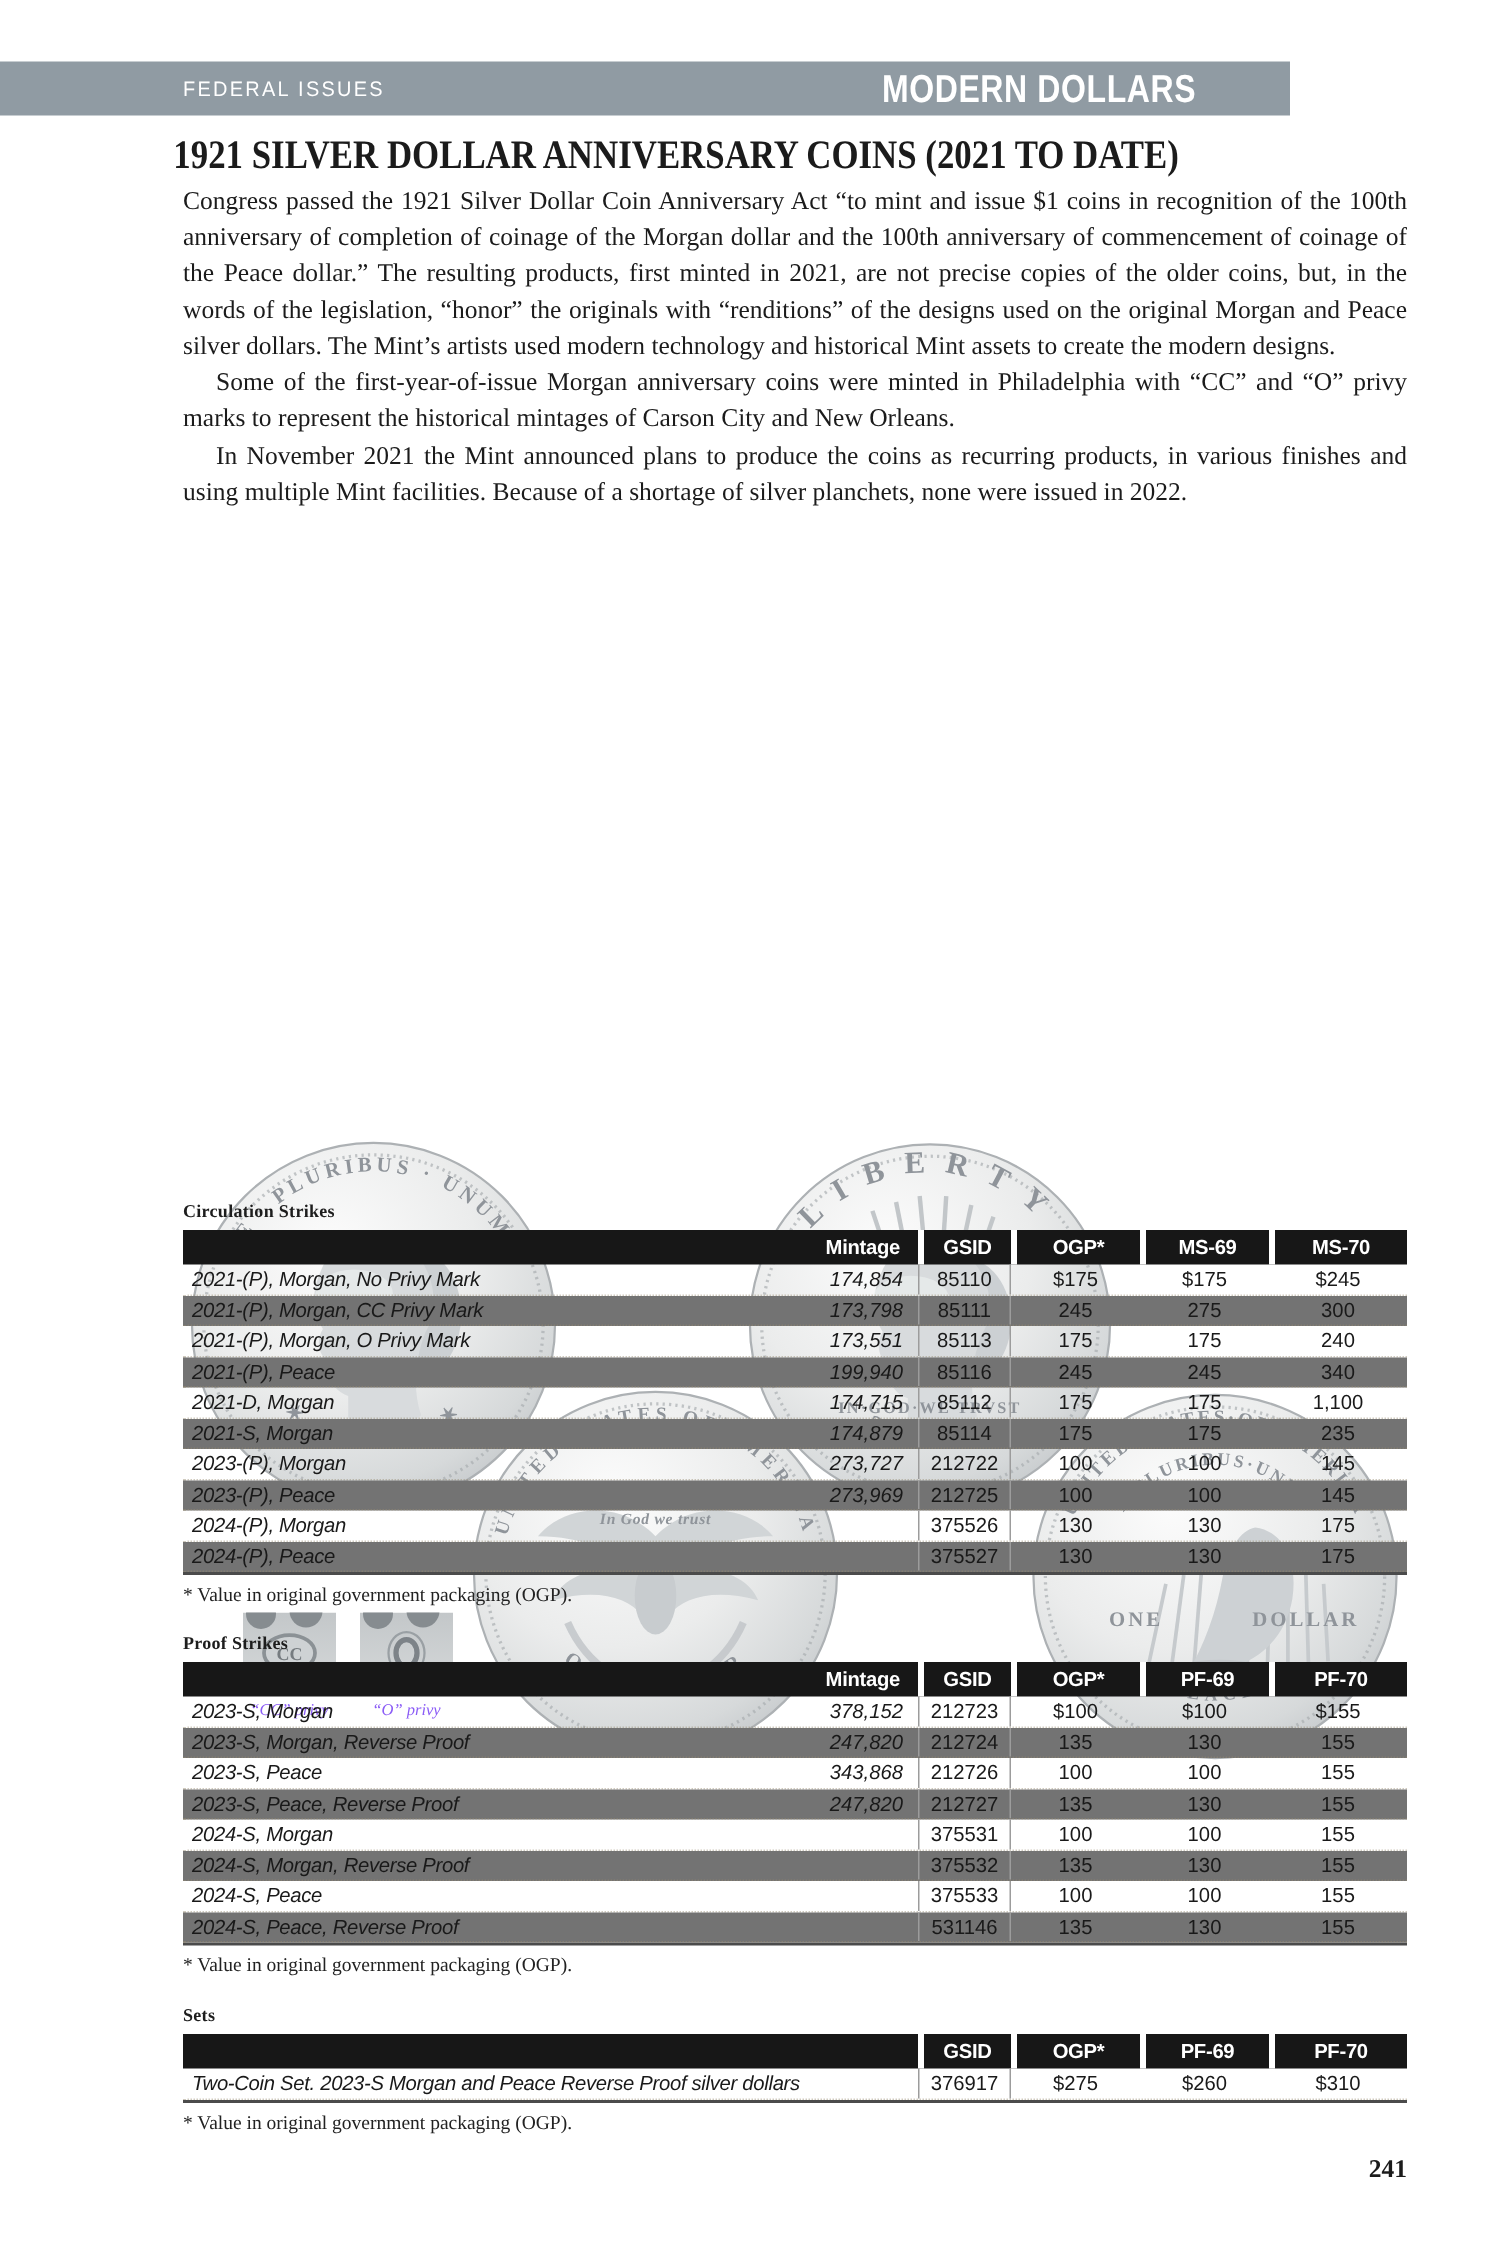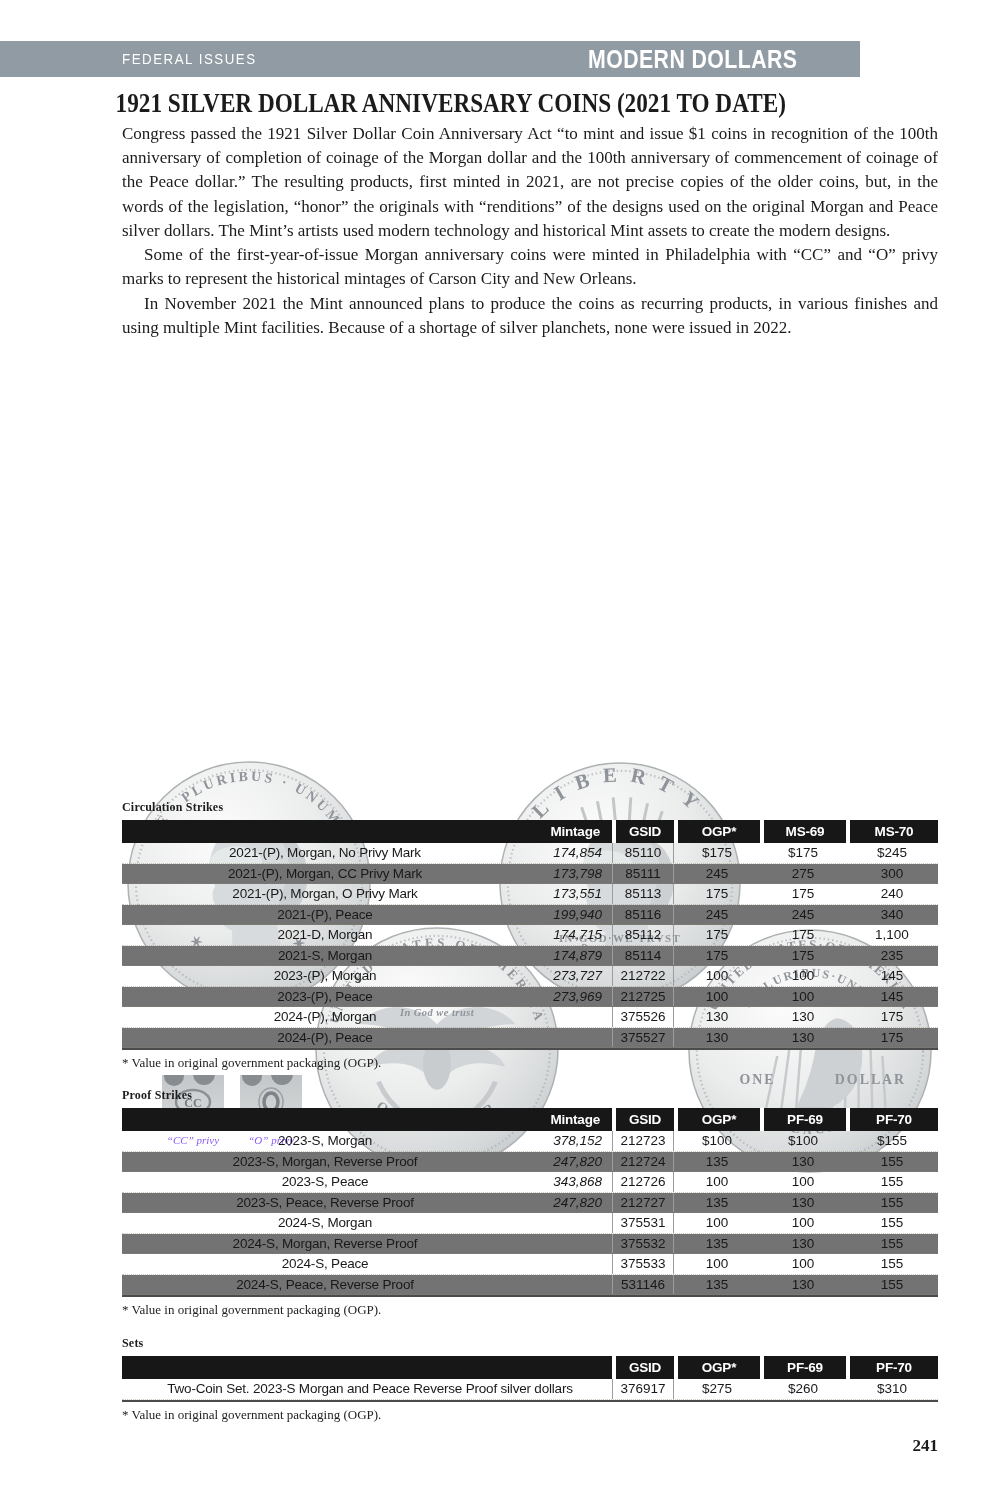--- a/index.html
+++ b/index.html
@@ -42,21 +42,21 @@
       text-align:center;letter-spacing:-.2px;box-sizing:border-box;}
   .th + .th{border-left:4px solid #fff;}
   .th-main{grid-column:span 2;text-align:right;padding-right:12px;}
   .thead.no-mintage .th-main{grid-column:span 1;}
   .trow{display:grid;grid-template-columns:400px 90px 62px 86px 86px 92px;height:20.5px;
       line-height:20.5px;font-size:13.5px;box-sizing:border-box;
       border-bottom:1px dotted rgba(150,140,112,.45);}
   .no-mintage-rows .trow{grid-template-columns:490px 62px 86px 86px 92px;}
   .trow.row-beige{background:#737373;}
   .cell{box-sizing:border-box;white-space:nowrap;overflow:hidden;color:#191919;}
-  .c-desc{text-align:center;padding-left:6px;letter-spacing:-.2px;}
+  .c-desc{text-align:left;padding-left:6px;letter-spacing:-.2px;font-style:italic;}
   .c-mintage{font-style:italic;text-align:right;padding-right:10px;}
   .c-gsid{text-align:center;border-left:1px solid #9c9c9c;border-right:1px solid #9c9c9c;}
   .c-ogp,.c-g69,.c-g70{text-align:center;}
   .footnote{font-family:"Liberation Serif",serif;font-size:13px;color:#222;margin-top:5px;}
 
   .pagenum{position:absolute;top:1436px;left:122px;width:816px;text-align:right;
       font-weight:bold;font-size:17px;}
 </style>
 </head>
 <body>

